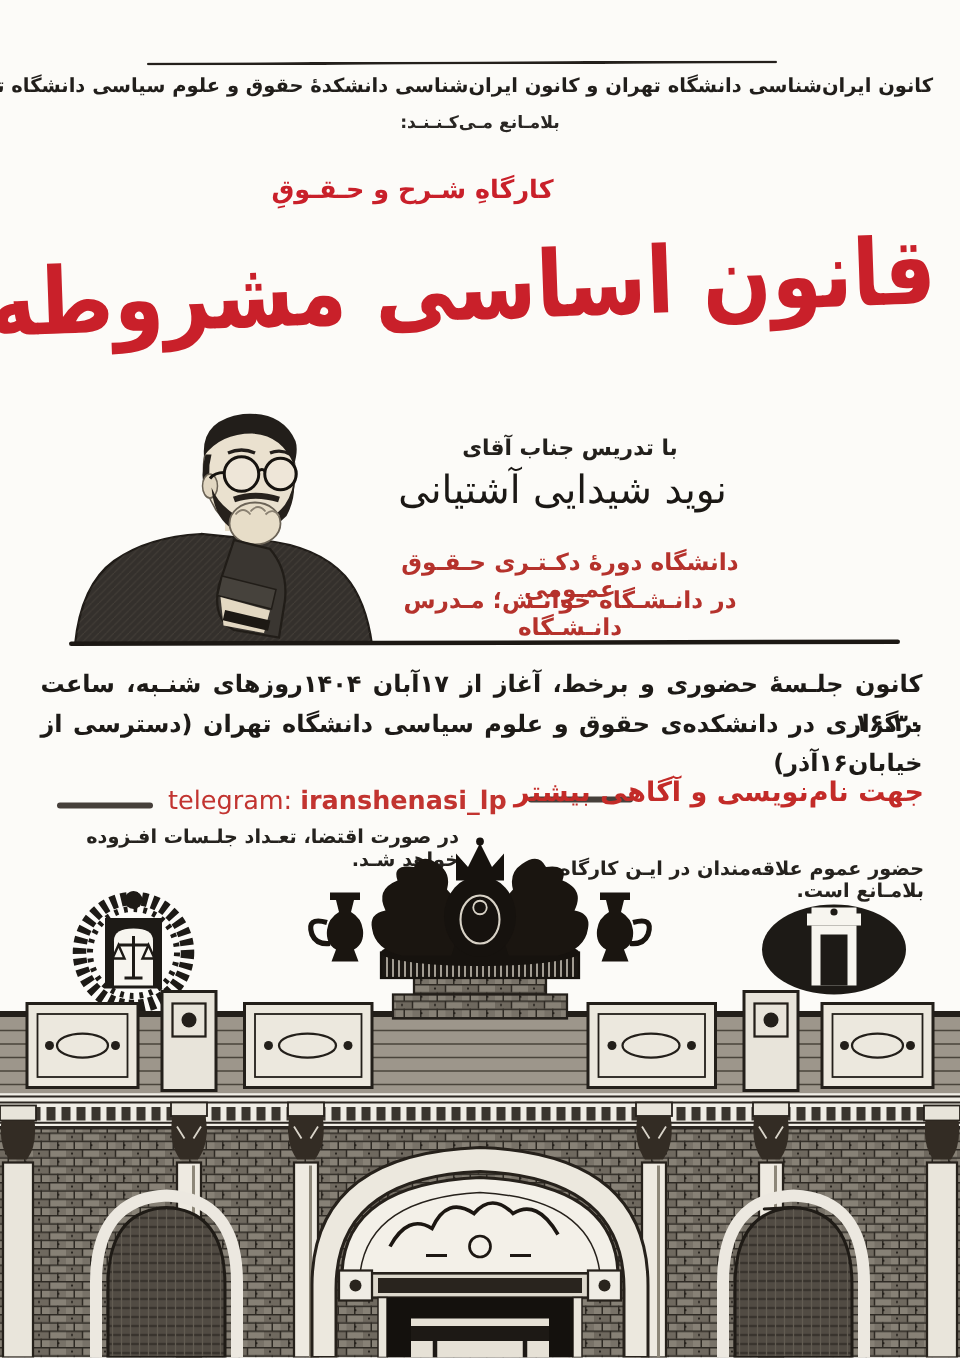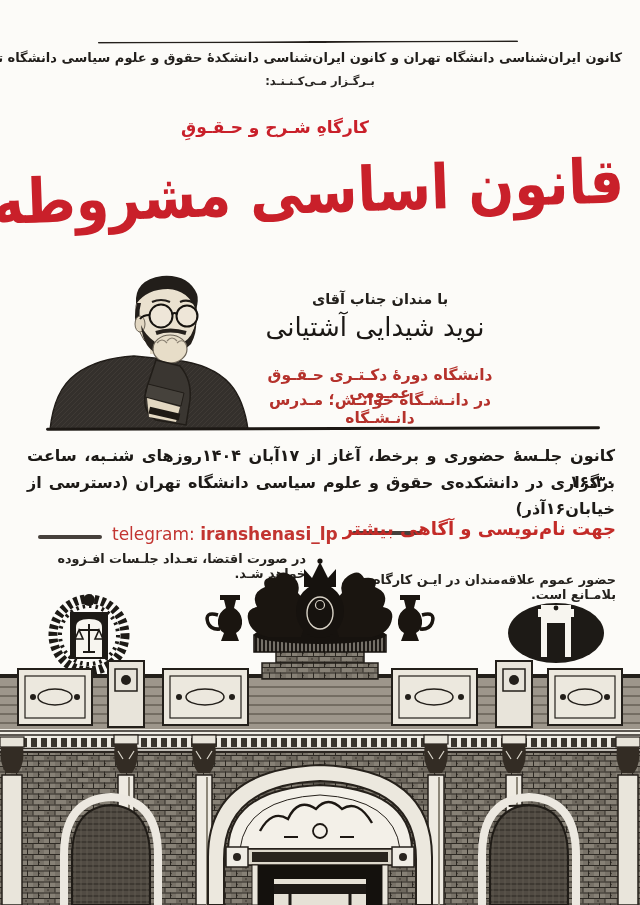--- a/index.html
+++ b/index.html
@@ -49,21 +49,21 @@
   .logo-right{top:597px;left:500px;width:112px;height:88px;}
   .building{bottom:0;left:0;width:640px;height:348px;}
   svg{display:block;}
 </style>
 </head>
 <body>
 
 <div class="abs top-rule"></div>
 
 <div class="abs org-line rtl">کانون ایران‌شناسی دانشگاه تهران و کانون ایران‌شناسی دانشکدهٔ حقوق و علوم سیاسی دانشگاه تهران</div>
-<div class="abs presents rtl">بـرگـزار مـی‌کـنـنـد:</div>
+<div class="abs presents rtl">بلامـانع مـی‌کـنـنـد:</div>
 
 <div class="abs kicker rtl">کارگاهِ شـرح و حـقـوقِ</div>
 <div class="abs main-title rtl">قانون اساسی مشروطه</div>
 
 <div class="abs portrait">
   <svg viewBox="0 0 214 158" width="214" height="158">
     <defs>
       <pattern id="sk" width="5" height="5" patternUnits="userSpaceOnUse">
         <path d="M0 5 L5 0" stroke="#575047" stroke-width=".7" fill="none"></path>
       </pattern>
@@ -93,21 +93,21 @@
     <ellipse cx="124" cy="77" rx="17" ry="14" fill="#e7ddc8" stroke="#6b6356" stroke-width="1.2"></ellipse>
     <path d="M111 71 q5 -6 10 0 M121 69 q5 -6 10 0 M131 71 q5 -5 9 1" stroke="#8a8172" stroke-width="1.2" fill="none"></path>
 
     <path d="M110 88 L100 118 Q95 140 110 148 L140 153 L144 128 Q146 108 134 94 Z" fill="#3a3631" stroke="#211d18" stroke-width="1.5"></path>
     <path d="M102 112 L138 121 L135 134 L99 125 Z" fill="#46423c" stroke="#211d18" stroke-width="1"></path>
     <path d="M101 126 L134 135 L130 150 L103 145 Z" fill="#e3d8c2"></path>
     <rect x="103" y="138" width="31" height="7" fill="#1d1914" transform="rotate(13 118 141)"></rect>
   </svg>
 </div>
 
-<div class="abs intro rtl">با مندان جناب آقای</div>
+<div class="abs intro rtl">با تدریس جناب آقای</div>
 <div class="abs name rtl">نوید شیدایی آشتیانی</div>
 <div class="abs bio1 rtl">دانشگاه دورهٔ دکـتـری حـقـوق عمـومی</div>
 <div class="abs bio2 rtl">در دانـشـگاه خوانـش؛ مـدرس دانـشـگاه</div>
 
 <div class="abs divider"></div>
 
 <div class="abs details-line dl1 rtl">کانون جلـسهٔ حضوری و برخط، آغاز از ۱۷آبان ۱۴۰۴روزهای شنـبه، ساعت ۱۶:۳۰</div>
 <div class="abs details-line dl2 rtl">برگزاری در دانشکده‌ی حقوق و علوم سیاسی دانشگاه تهران (دسترسی از خیابان۱۶آذر)</div>
 
 <div class="abs dash dash-left"></div>

